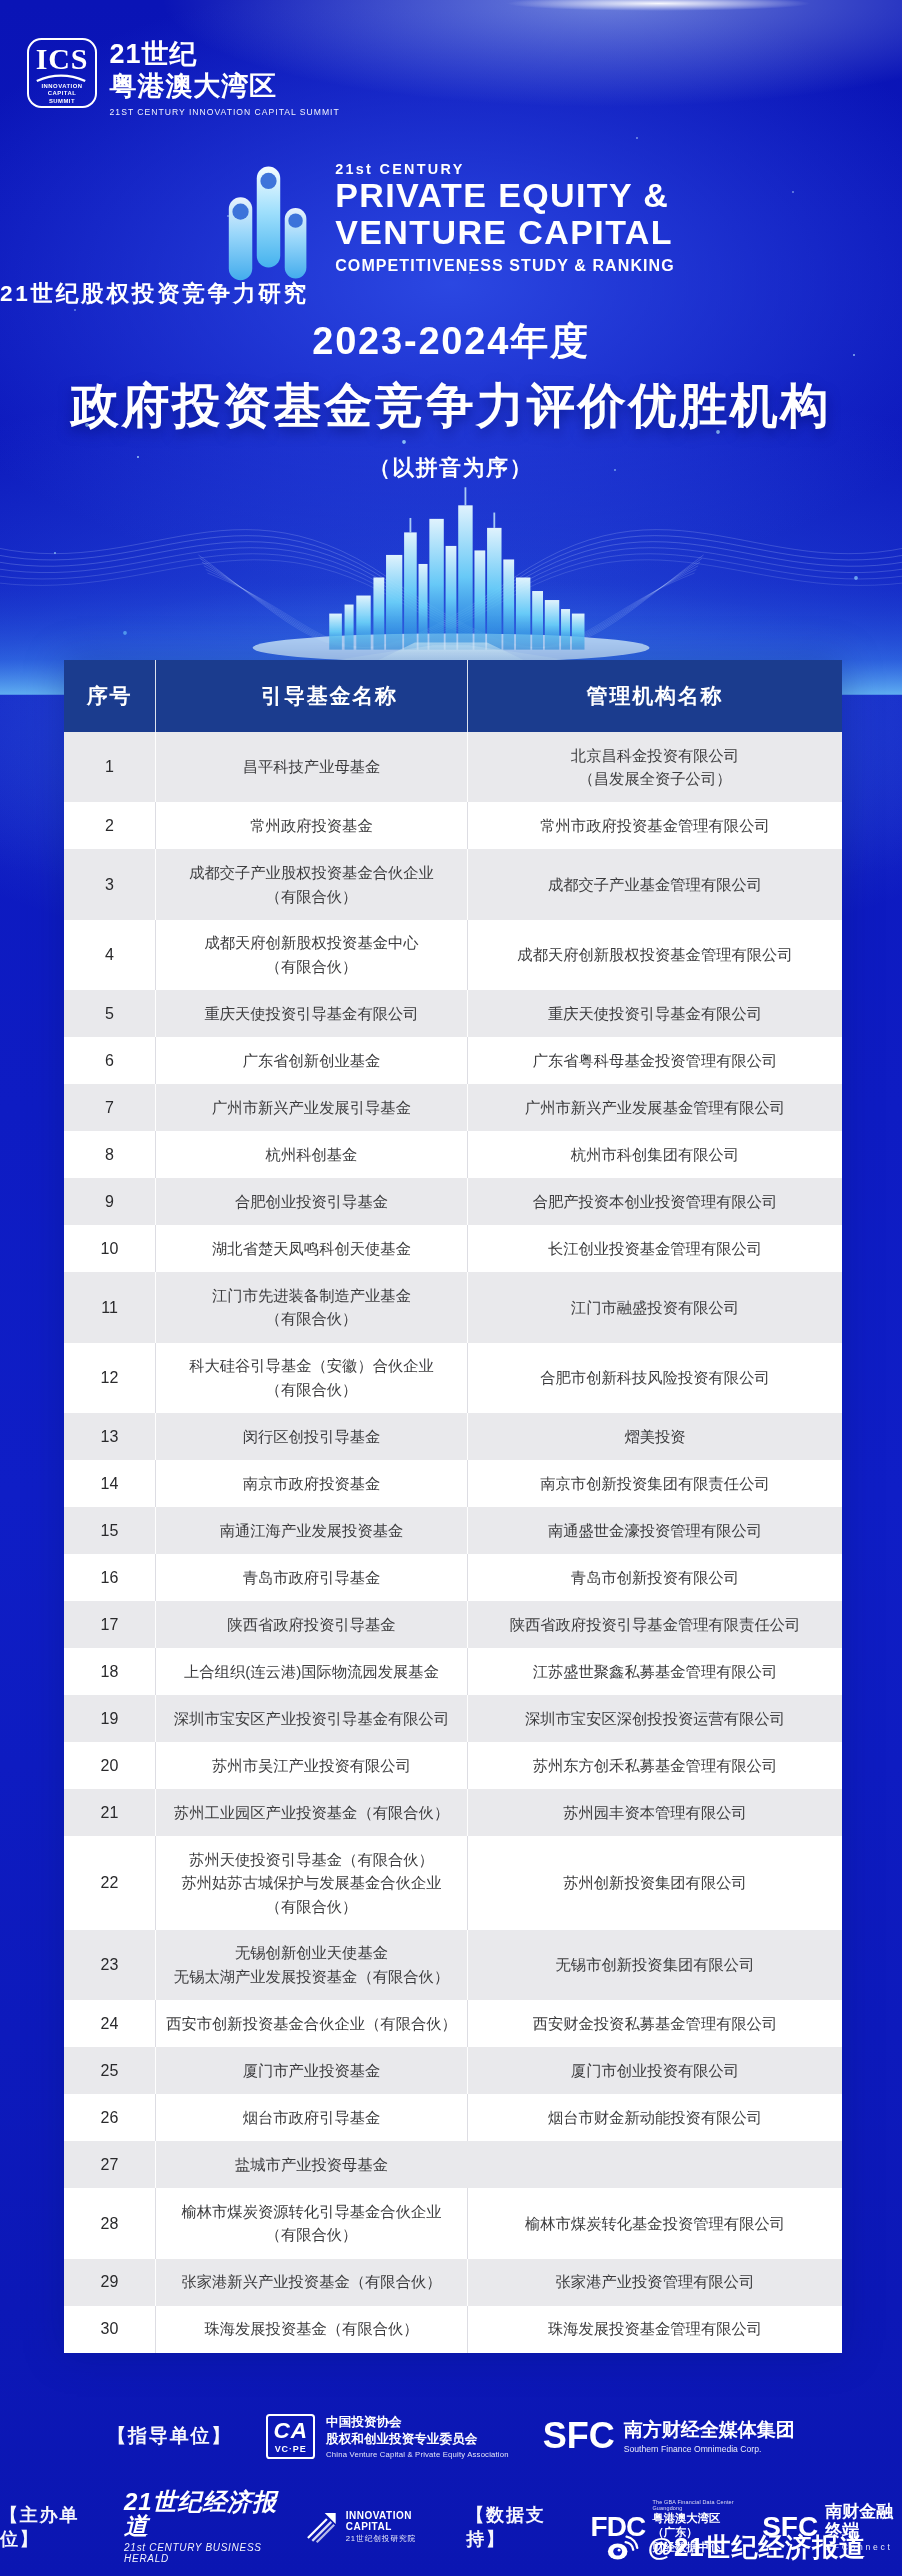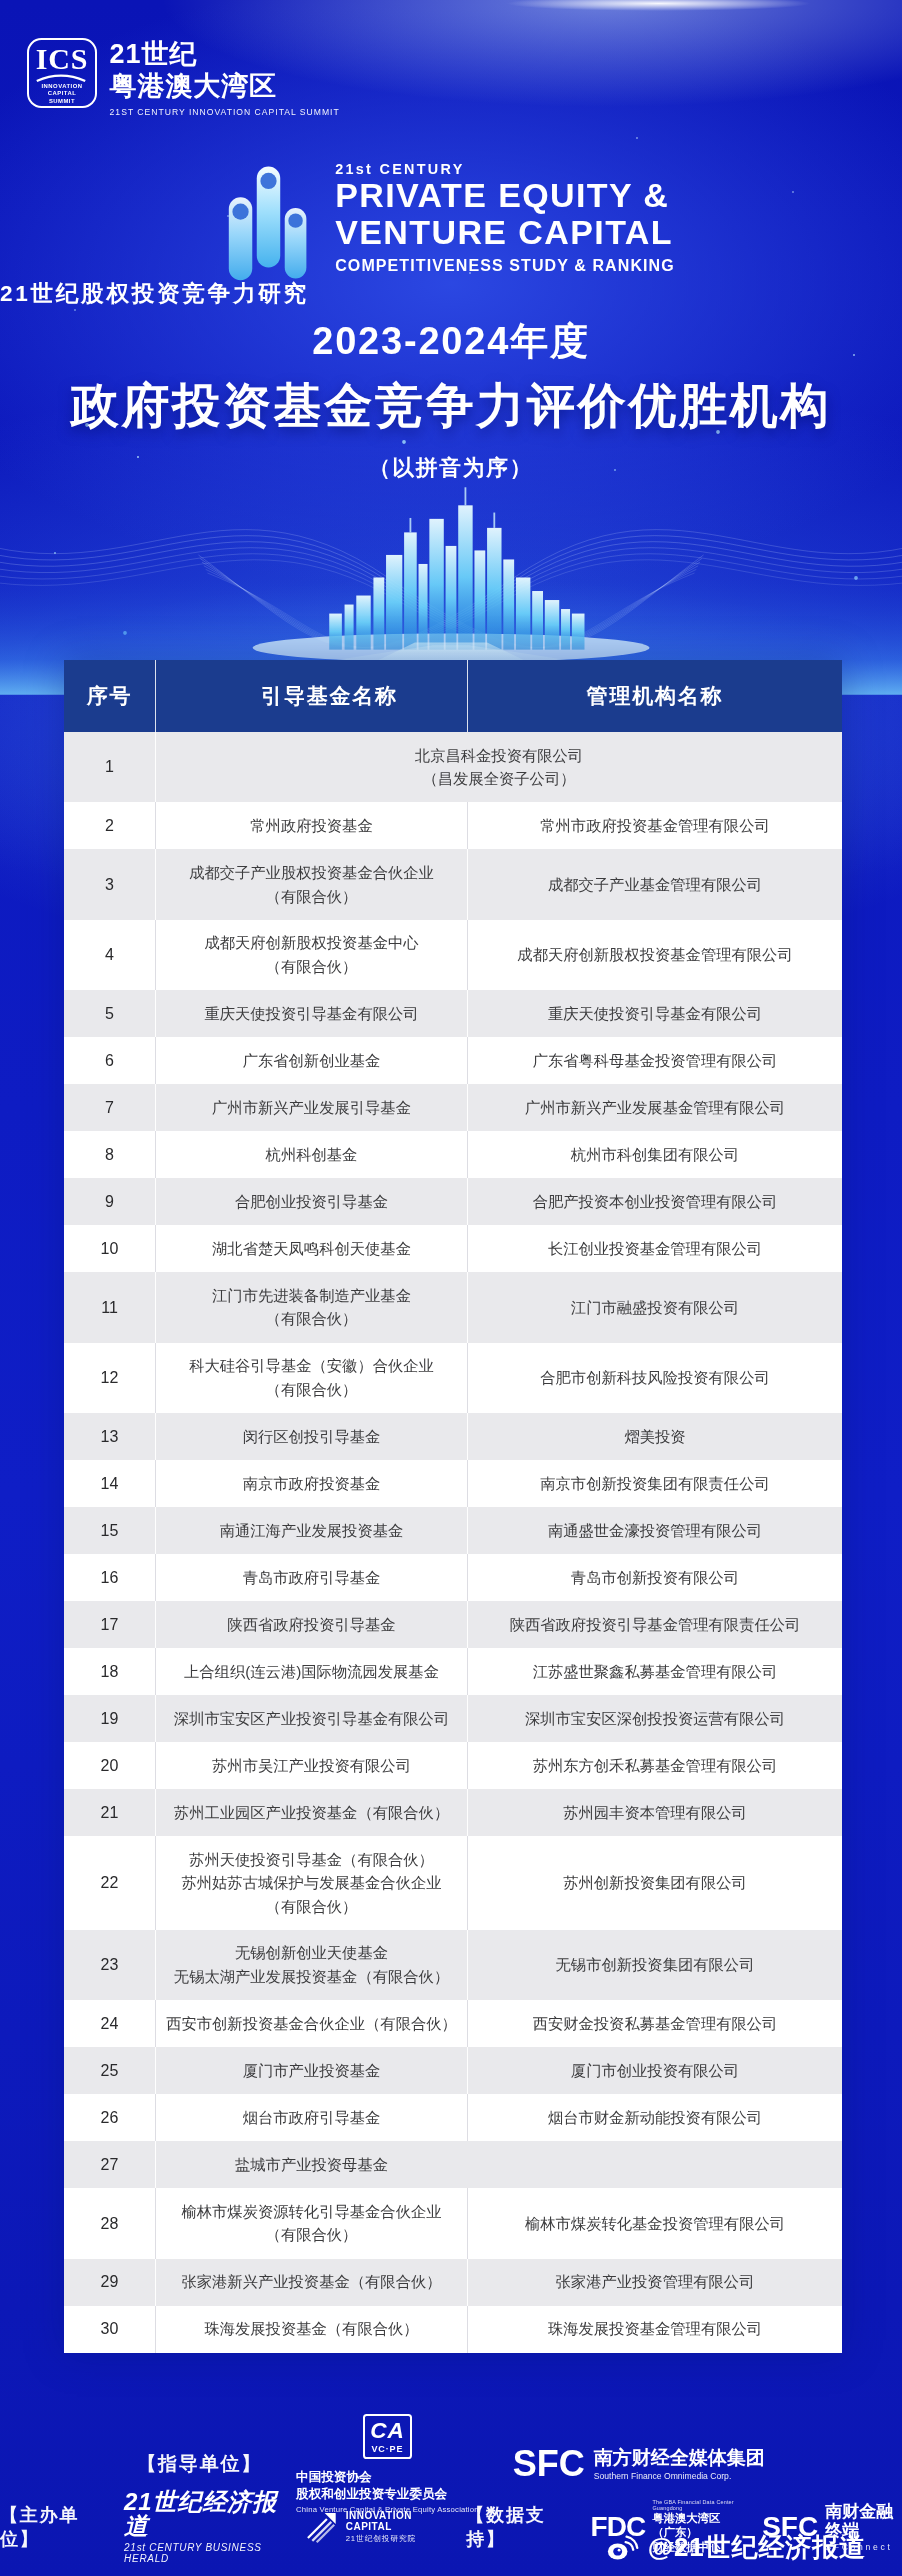--- a/index.html
+++ b/index.html
@@ -68,21 +68,21 @@
   .trow .cell{display:flex;align-items:center;justify-content:center;text-align:center;
     padding:11.7px 7.2px;box-sizing:border-box;font-size:15.3px;line-height:23.5px;color:#3c3c3e;
     white-space:pre-line;}
   .trow .cell.col-no{font-size:16px;color:#2a2a2c;}
   .trow .cell + .cell{border-left:1.8px solid rgba(255,255,255,.95);}
   .trow:nth-child(even) .cell + .cell{border-left-color:#dddde3;}
   
   .f-guide{position:absolute;top:2414px;left:0;width:100%;display:flex;justify-content:center;
     align-items:center;gap:34px;}
   .f-label{font-size:19px;letter-spacing:1.8px;font-weight:600;opacity:.96;}
-  .ca-wrap{display:flex;align-items:center;gap:10.8px;flex-direction:column;}
+  .ca-wrap{display:flex;align-items:flex-start;gap:10.8px;}
   .ca-logo{border:2.3px solid #fff;border-radius:3.6px;padding:3.6px 5.4px 2.7px;text-align:center;flex:none;}
   .ca-logo .ca{font-size:22.6px;font-weight:800;font-style:italic;line-height:1;letter-spacing:0.9px;}
   .ca-logo .vcpe{font-size:9px;font-weight:700;letter-spacing:0.9px;margin-top:1.8px;}
   .ca-text .l1{font-size:12.6px;font-weight:600;line-height:1.35;}
   .ca-text .l2{font-size:12.6px;font-weight:600;line-height:1.35;}
   .ca-text .l3{font-size:7.7px;opacity:.9;margin-top:1.8px;letter-spacing:0.2px;}
   .sfcg{display:flex;align-items:center;gap:9px;}
   .sfcg .abbr{font-size:36px;font-weight:800;letter-spacing:0;line-height:1;}
   .sfcg .cn{font-size:19px;font-weight:800;line-height:1.2;}
   .sfcg .en{font-size:8.6px;opacity:.92;margin-top:1.8px;}
@@ -222,20 +222,21 @@
 
   <div class="gtable">
     <div class="thead">
       <div class="cell col-no">序号</div>
       <div class="cell col-fund">引导基金名称</div>
       <div class="cell col-mgr">管理机构名称</div>
     </div>
     <div>
         <div class="trow">
           <div class="cell col-no">1</div>
+          <div class="cell col-fund">昌平科技产业母基金</div>
           <div class="cell col-mgr">北京昌科金投资有限公司
 （昌发展全资子公司）</div>
         </div>
         <div class="trow">
           <div class="cell col-no">2</div>
           <div class="cell col-fund">常州政府投资基金</div>
           <div class="cell col-mgr">常州市政府投资基金管理有限公司</div>
         </div>
         <div class="trow">
           <div class="cell col-no">3</div>

